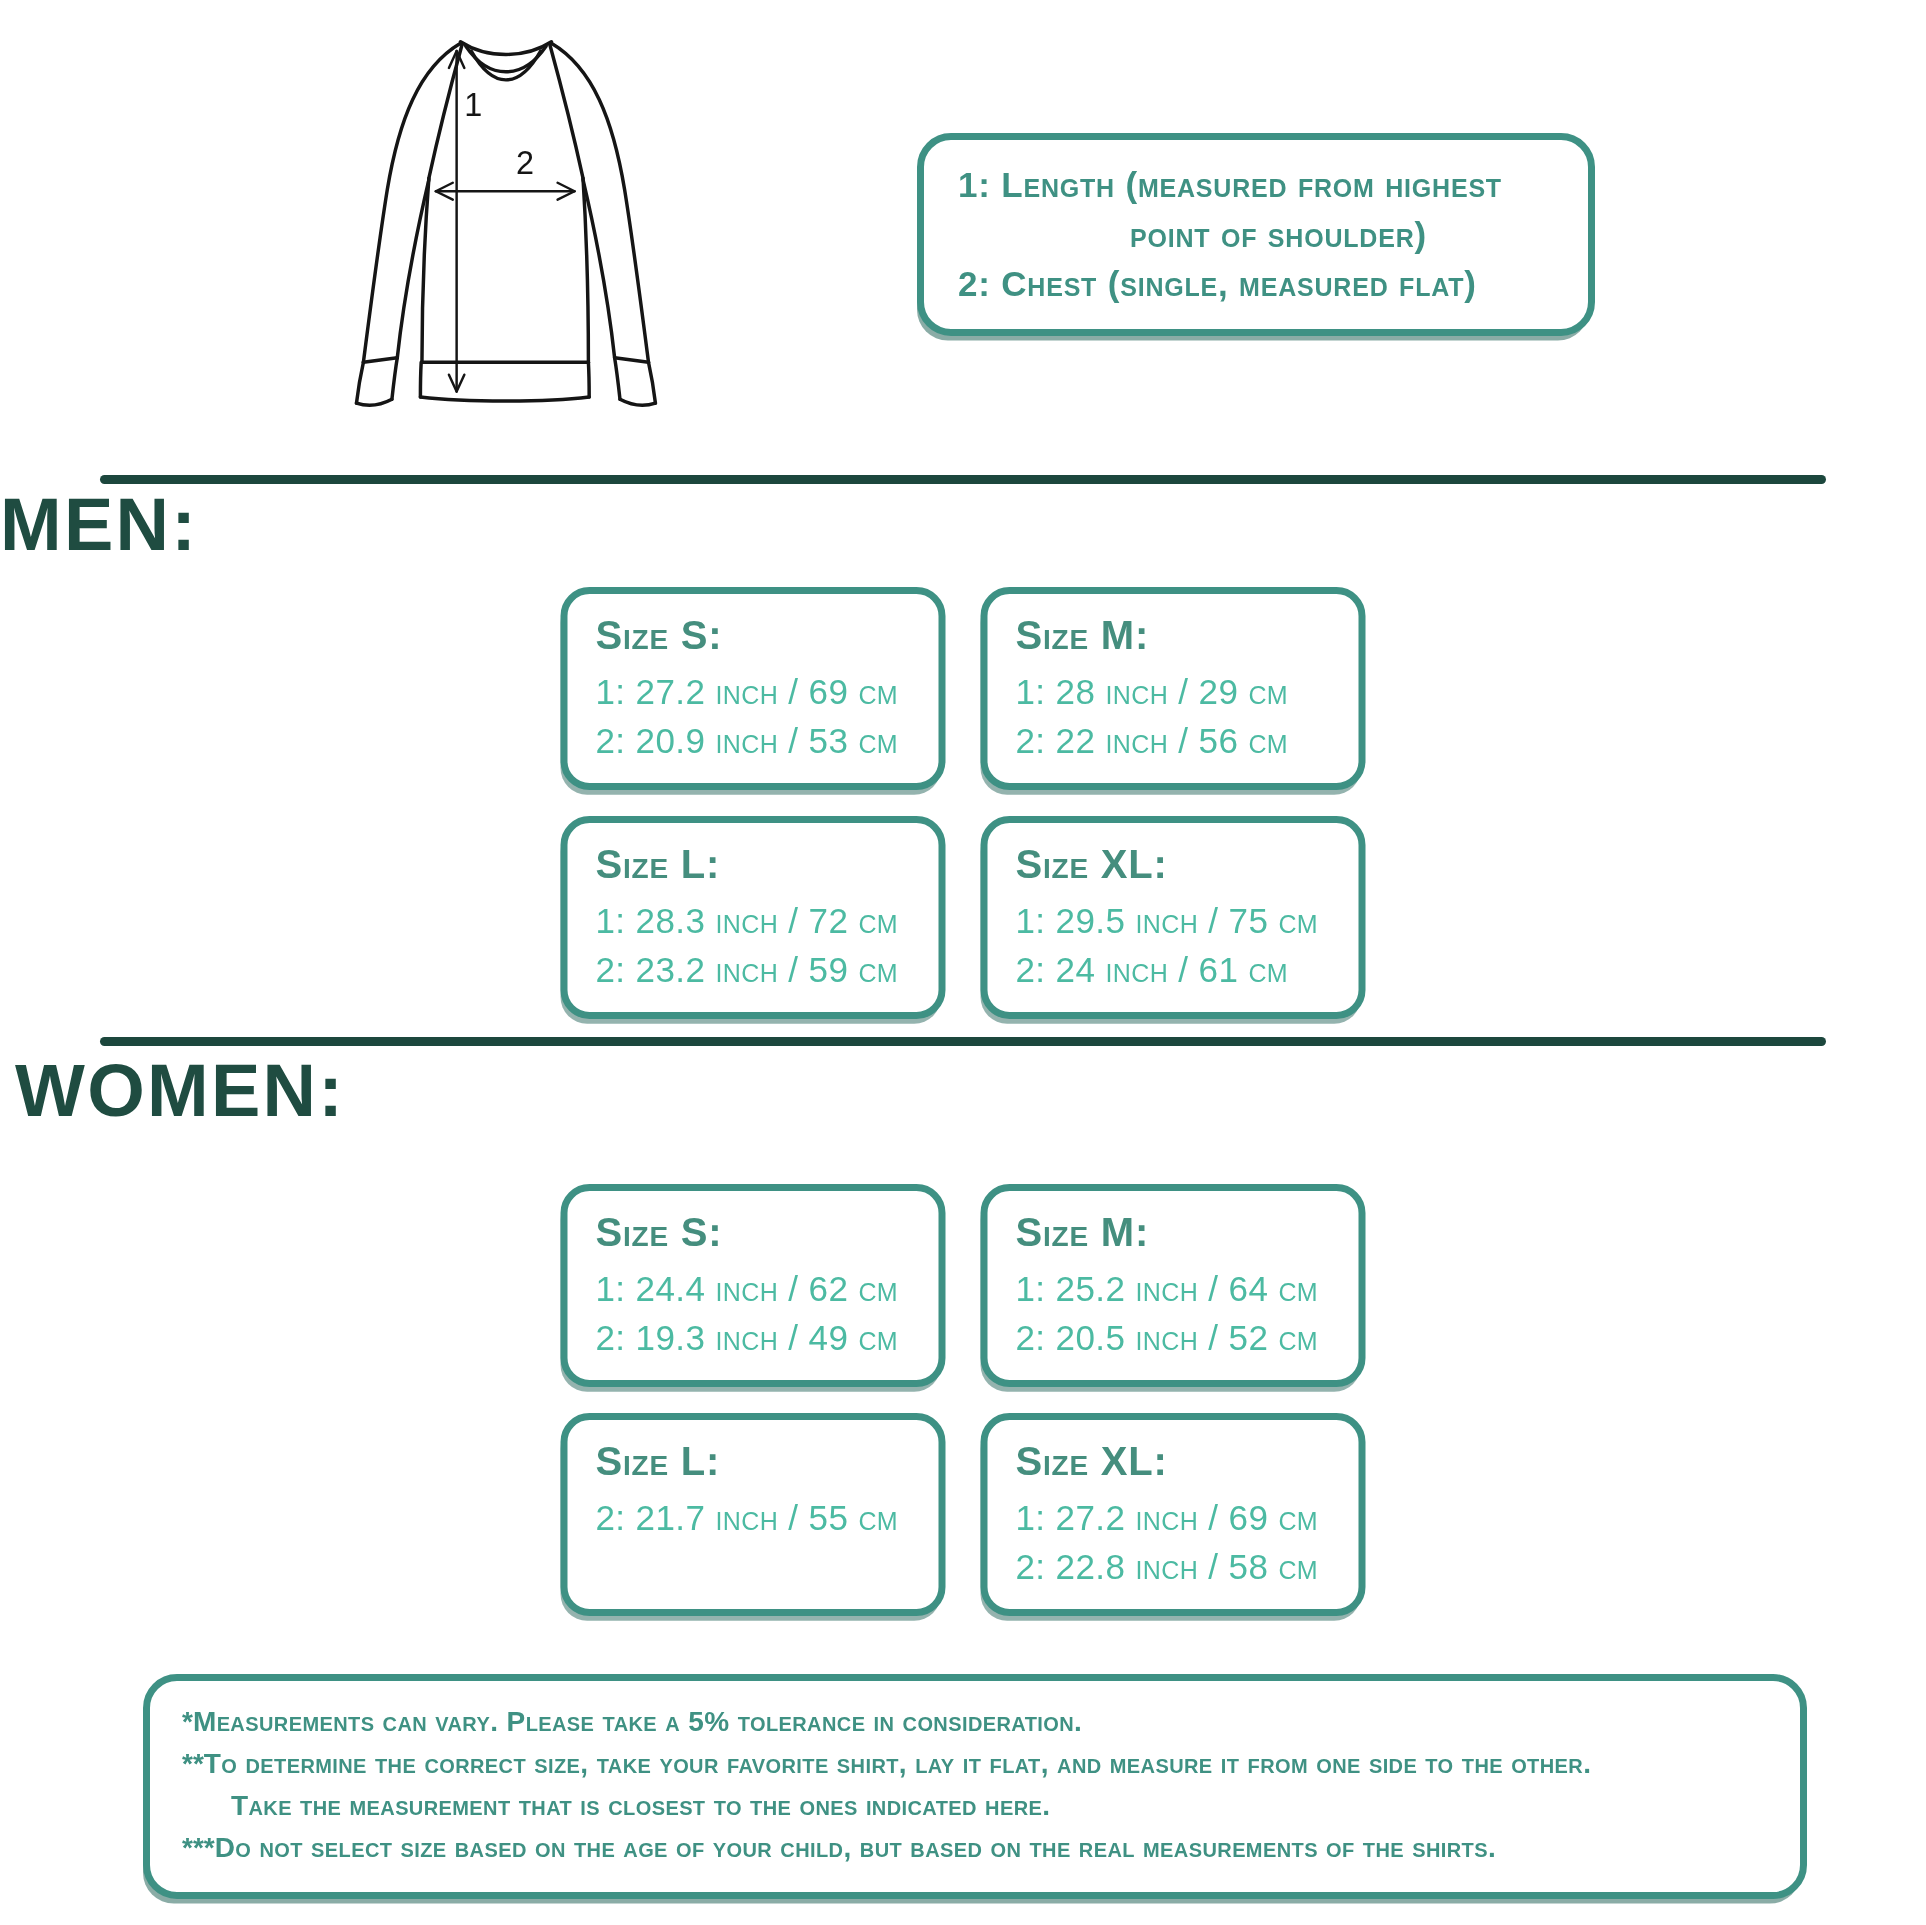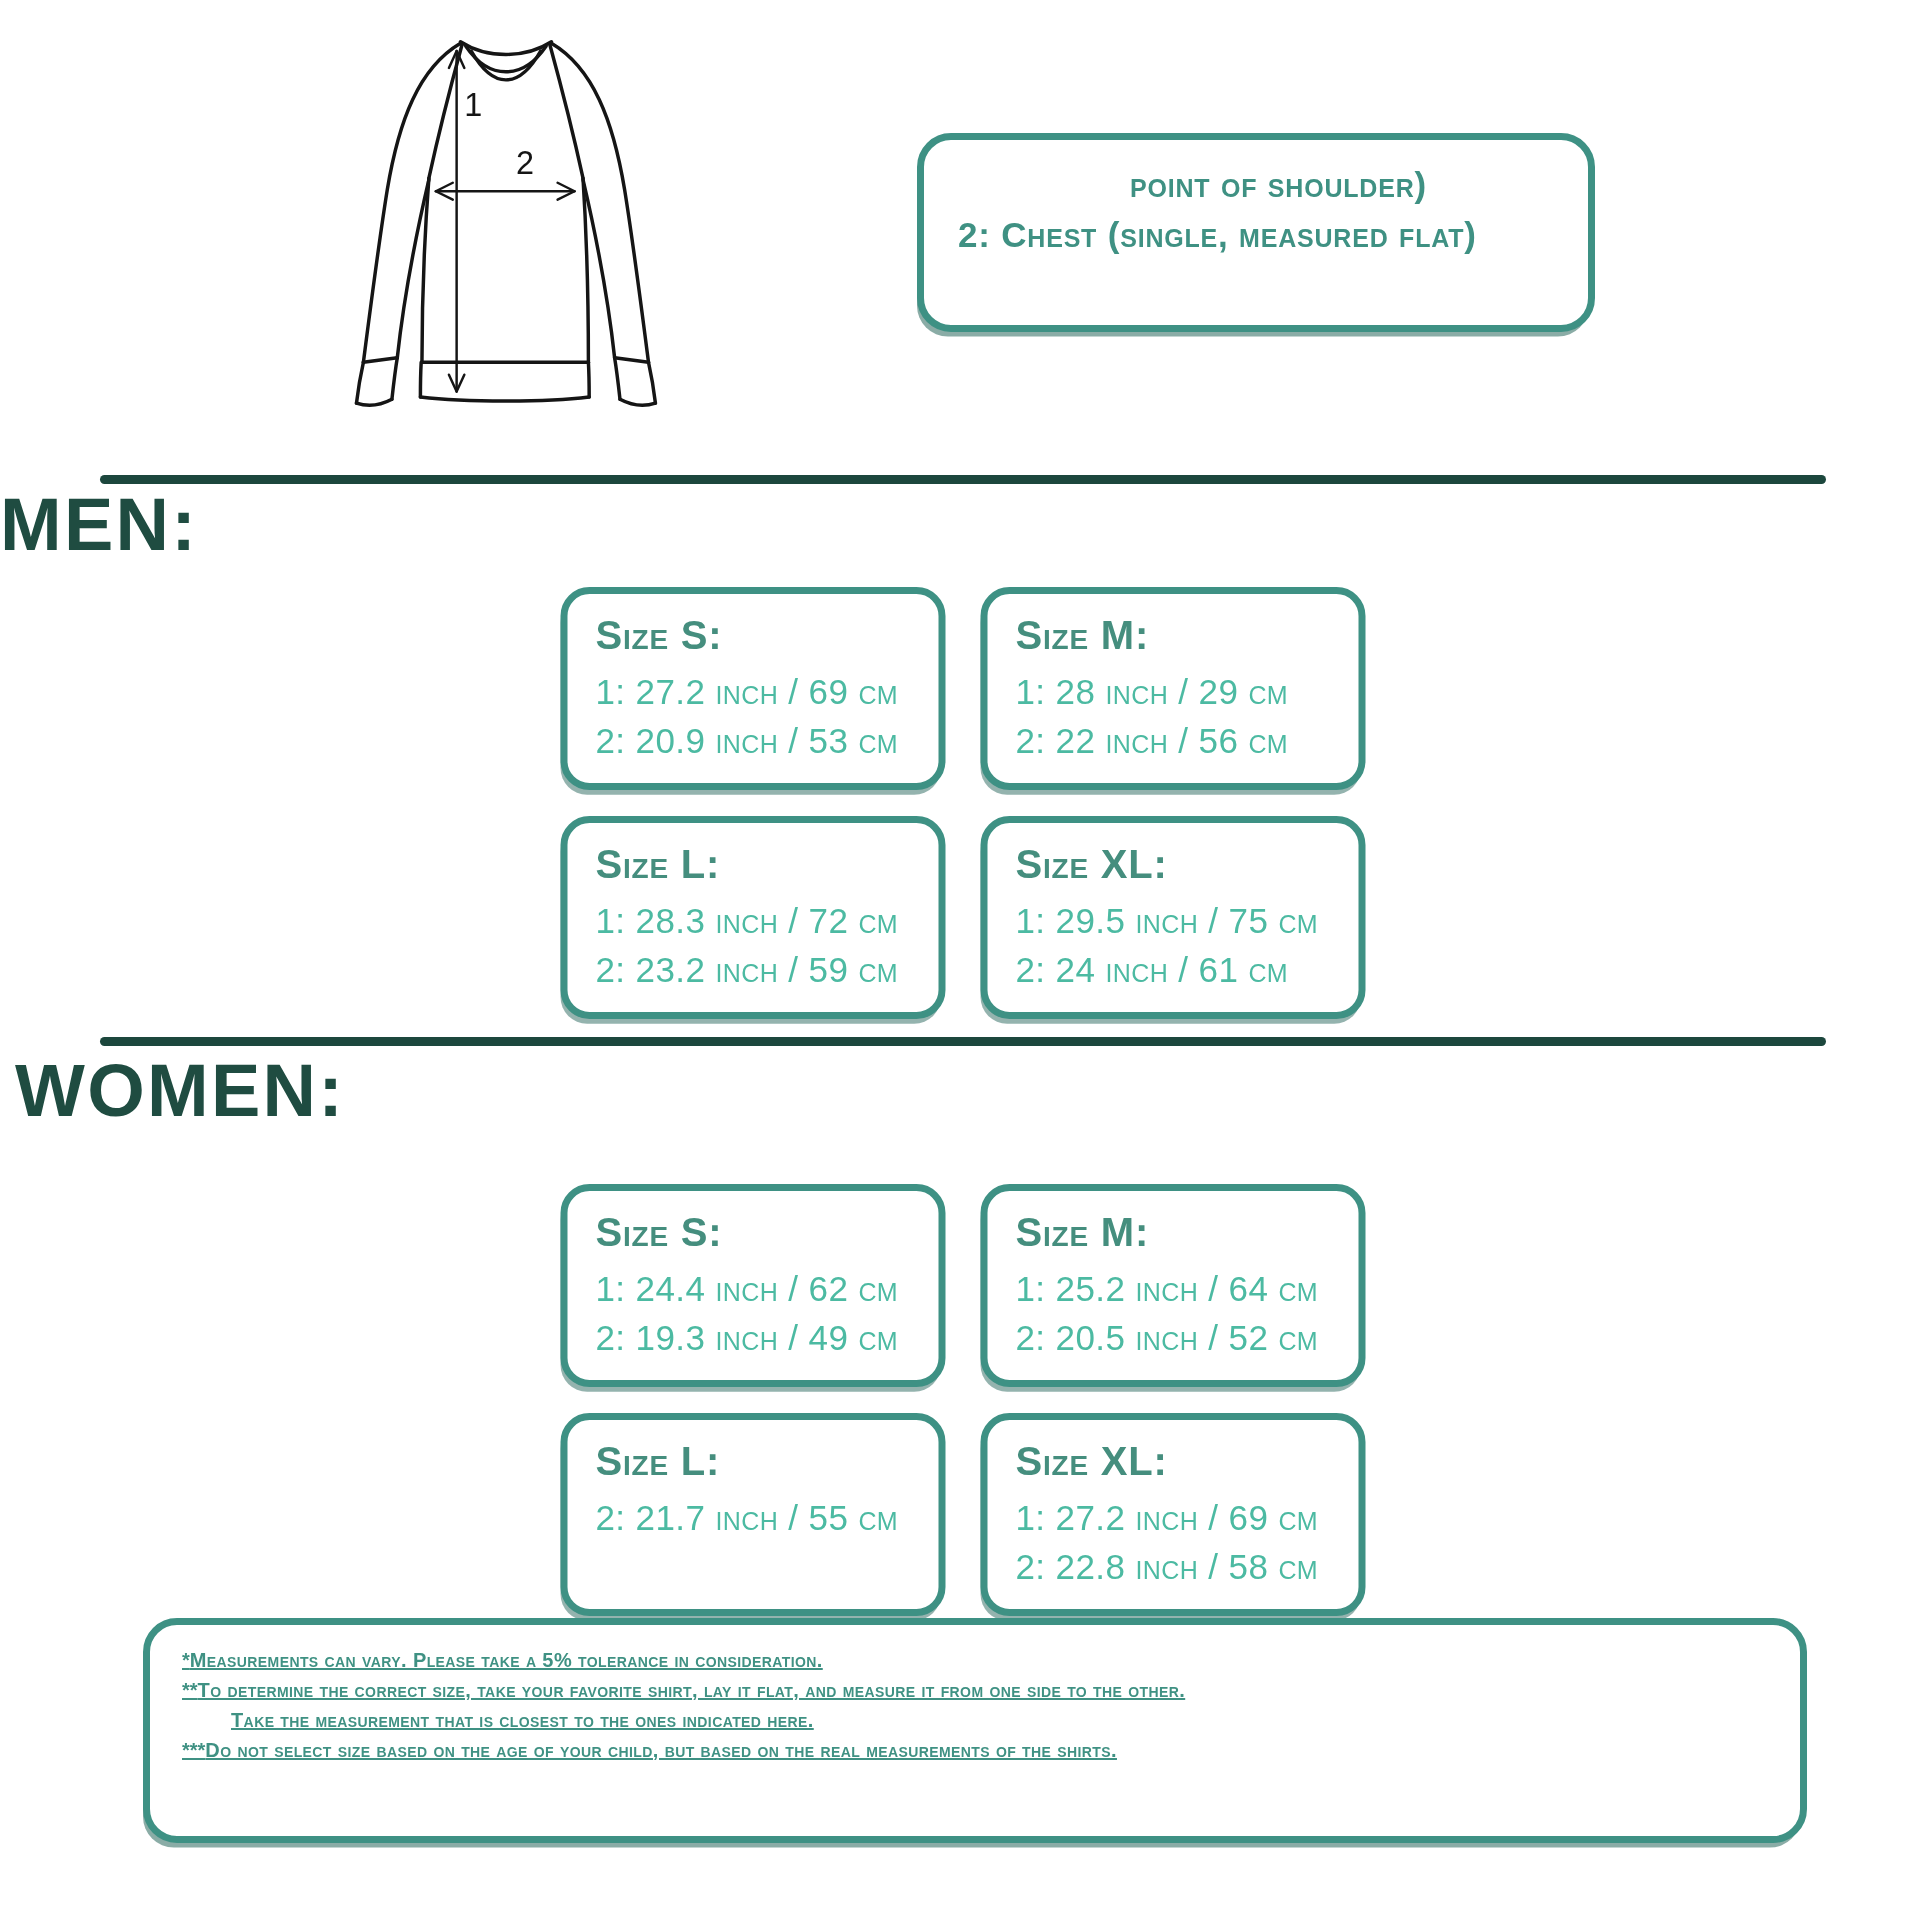--- a/index.html
+++ b/index.html
@@ -55,25 +55,24 @@
   .size-label{
     color:#458e7e;font-weight:700;font-variant:small-caps;
     font-size:40px;letter-spacing:0.8px;margin-bottom:9.2px;white-space:nowrap;
   }
   .size-line{
     color:#4cbaa2;font-weight:400;font-variant:small-caps;
     font-size:35px;line-height:1.4;letter-spacing:0.4px;white-space:nowrap;
   }
 
   #footnotes-box{
-    position:absolute;left:143px;top:1618px;width:1664px;min-height:225px;
+    position:absolute;left:143px;top:1674px;width:1664px;min-height:225px;
     padding:20px 32px;color:#3f9183;
-    font-weight:700;font-variant:small-caps;font-size:20px;line-height:1.5;
+    font-weight:700;font-variant:small-caps;font-size:28px;line-height:1.5;
     letter-spacing:0.4px;
-    text-decoration:underline;
   }
   .note{white-space:nowrap;}
   .note .marker{letter-spacing:0;}
   .note-cont{padding-left:49px;white-space:nowrap;}
 </style>
 </head>
 <body>
 
 <svg id="shirt-diagram" viewBox="0 0 580 545" xmlns="http://www.w3.org/2000/svg">
   <g stroke="#151515" stroke-width="4.5" fill="none" stroke-linecap="round" stroke-linejoin="round">
@@ -115,20 +114,21 @@
   <g stroke="#151515" stroke-width="3.2" fill="none" stroke-linecap="round">
     <path d="M136,230 L316,230"></path>
     <path d="M136,230 L158,219 M136,230 L158,241"></path>
     <path d="M316,230 L294,219 M316,230 L294,241"></path>
   </g>
   <text x="173" y="133">1</text>
   <text x="240" y="208">2</text>
 </svg>
 
 <div id="legend-box" class="teal-box">
+  <div class="legend-line">1: Length (measured from highest</div>
   <div class="legend-line cont">point of shoulder)</div>
   <div class="legend-line">2: Chest (single, measured flat)</div>
 </div>
 
 <div id="divider-men" class="divider"></div>
 <div id="men-heading" class="section-heading">MEN:</div>
 
 <div id="men-grid" class="size-grid">
   <div class="size-card">
     <div class="size-label">Size S:</div>

